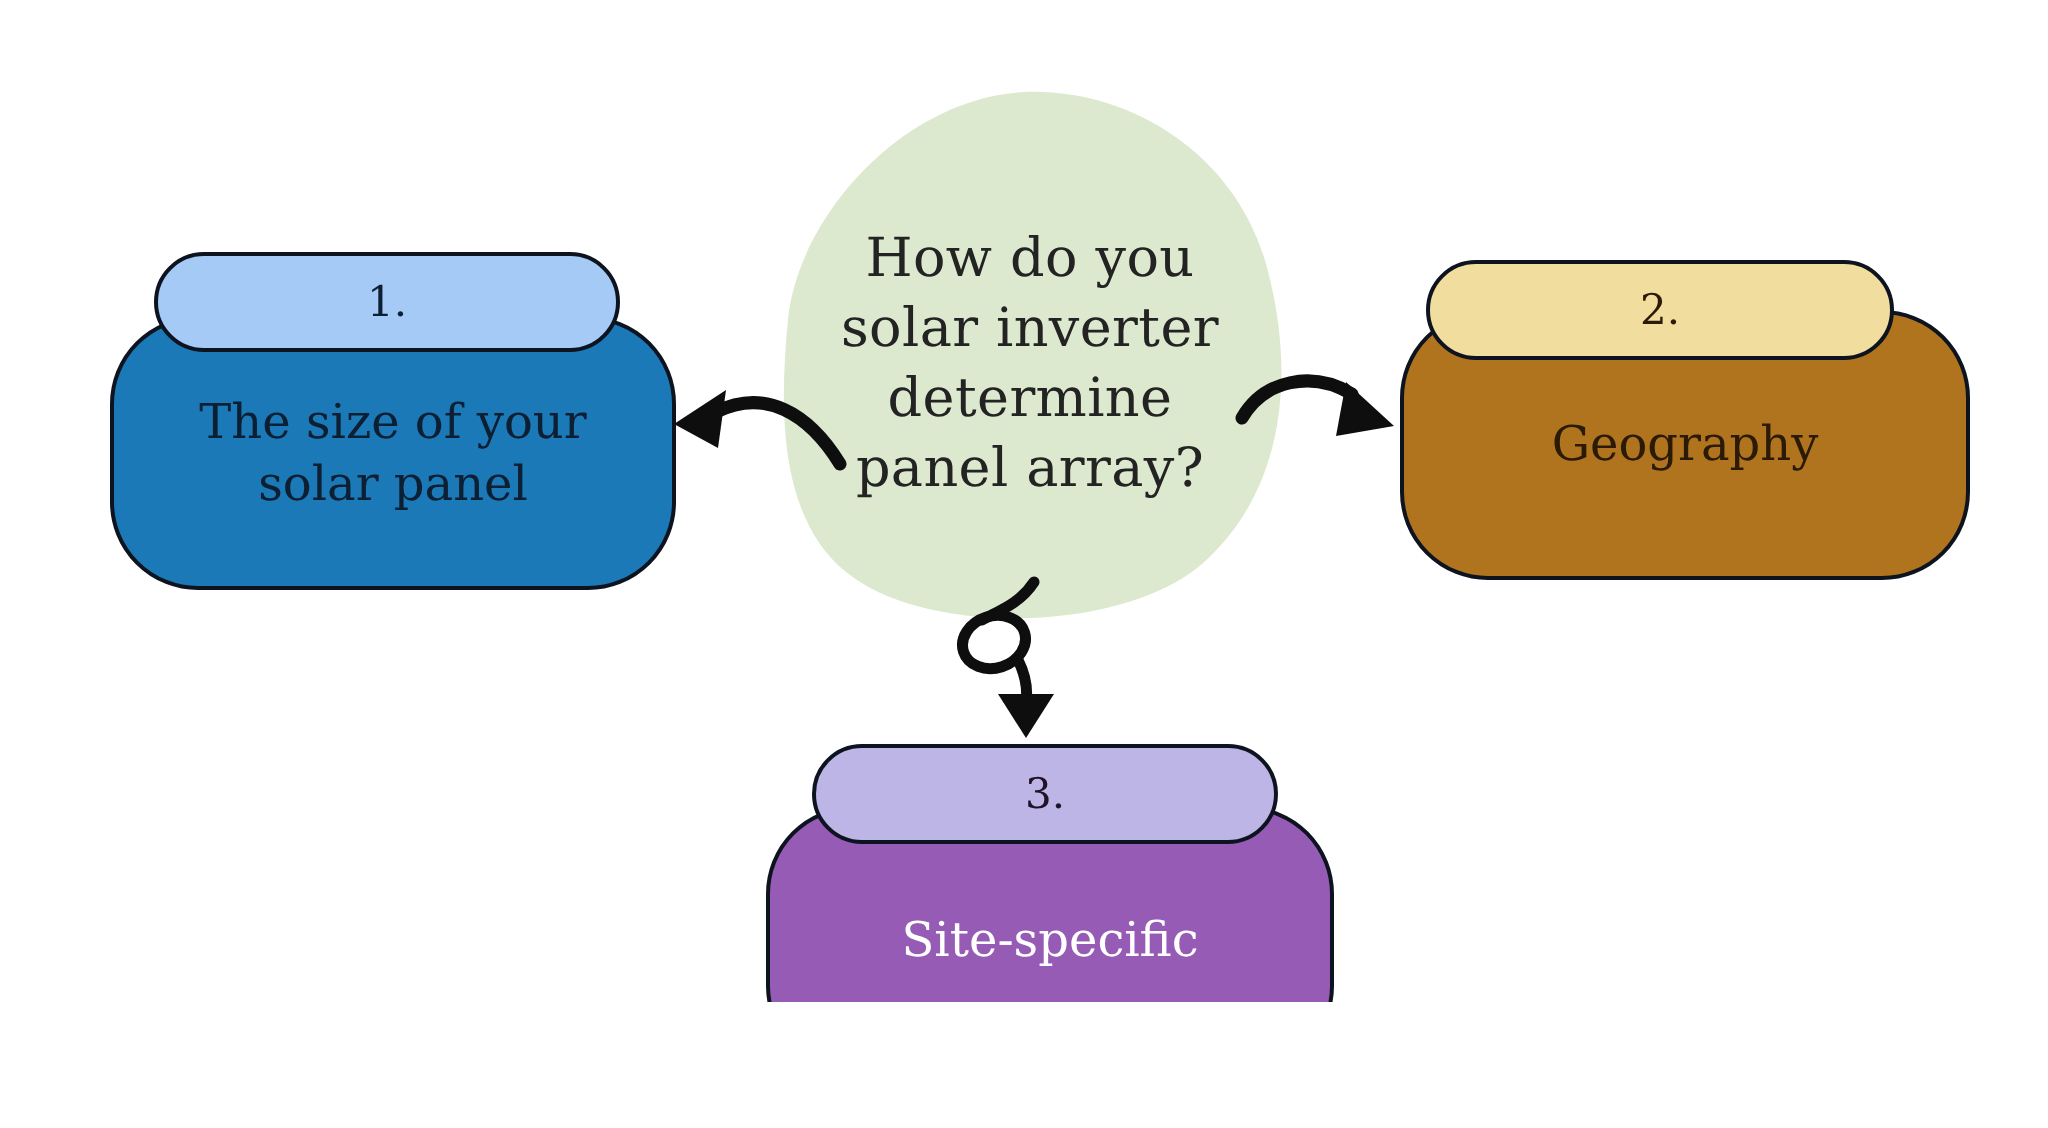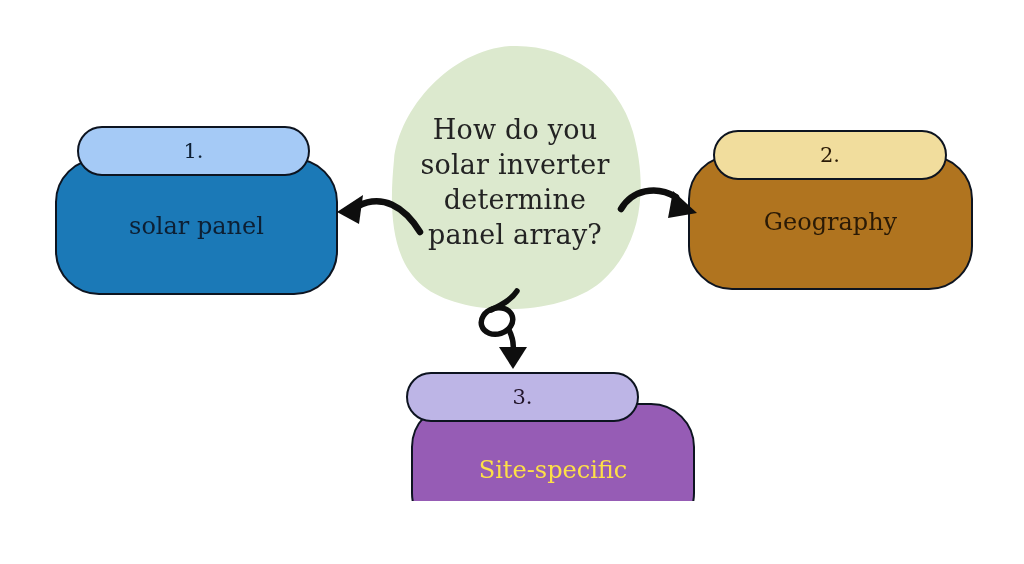--- a/index.html
+++ b/index.html
@@ -75,42 +75,43 @@
   <div class="question" style="color: rgb(35, 35, 35);">
     <span>How do you</span>
     <span>solar inverter</span>
     <span>determine</span>
     <span>panel array?</span>
   </div>
 
   <div class="node" id="node-1">
     <div class="body" style="background: rgb(27, 121, 183); border-color: rgb(13, 20, 32); color: rgb(13, 31, 51);">
       <div>
+        <span>The size of your</span>
         <span>solar panel</span>
       </div>
     </div>
     <div class="tab" style="background: rgb(165, 202, 246); border-color: rgb(13, 20, 32); color: rgb(13, 31, 51);">
       <span>1.</span>
     </div>
   </div>
 
   <div class="node" id="node-2">
-    <div class="body" style="background: rgb(176, 116, 31); border-color: rgb(13, 20, 32); color: rgb(42, 26, 6);">
+    <div class="body" style="background: rgb(176, 116, 31); border-color: rgb(13, 20, 32); color: rgb(42, 26, 6); margin-left: 12px;">
       <div>
         <span>Geography</span>
         <span></span>
       </div>
     </div>
     <div class="tab" style="background: rgb(241, 221, 157); border-color: rgb(13, 20, 32); color: rgb(42, 26, 6);">
       <span>2.</span>
     </div>
   </div>
 
   <div class="node" id="node-3">
-    <div class="body" style="background: rgb(150, 92, 181); border-color: rgb(13, 20, 32); color: #fde047; margin-left: 28px;">
+    <div class="body" style="background: rgb(150, 92, 181); border-color: rgb(13, 20, 32); color: #ffffff;">
       <div>
         <span>Site-specific</span>
       </div>
     </div>
     <div class="tab" style="background: rgb(189, 181, 230); border-color: rgb(13, 20, 32); color: rgb(32, 19, 40);">
       <span>3.</span>
     </div>
   </div>
 
   <svg class="layer arrows" viewBox="0 0 1024 564" style="color: rgb(14, 14, 14);">

